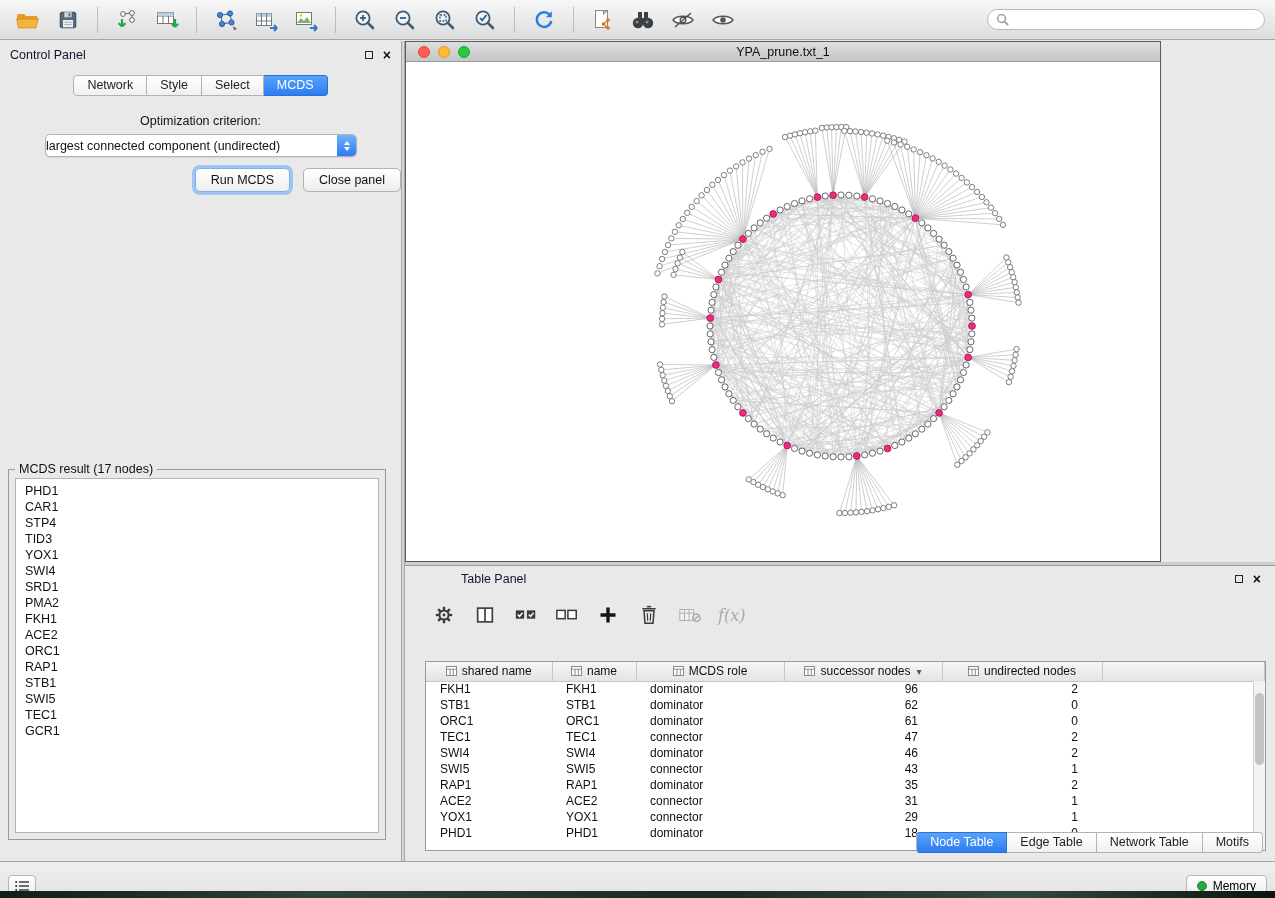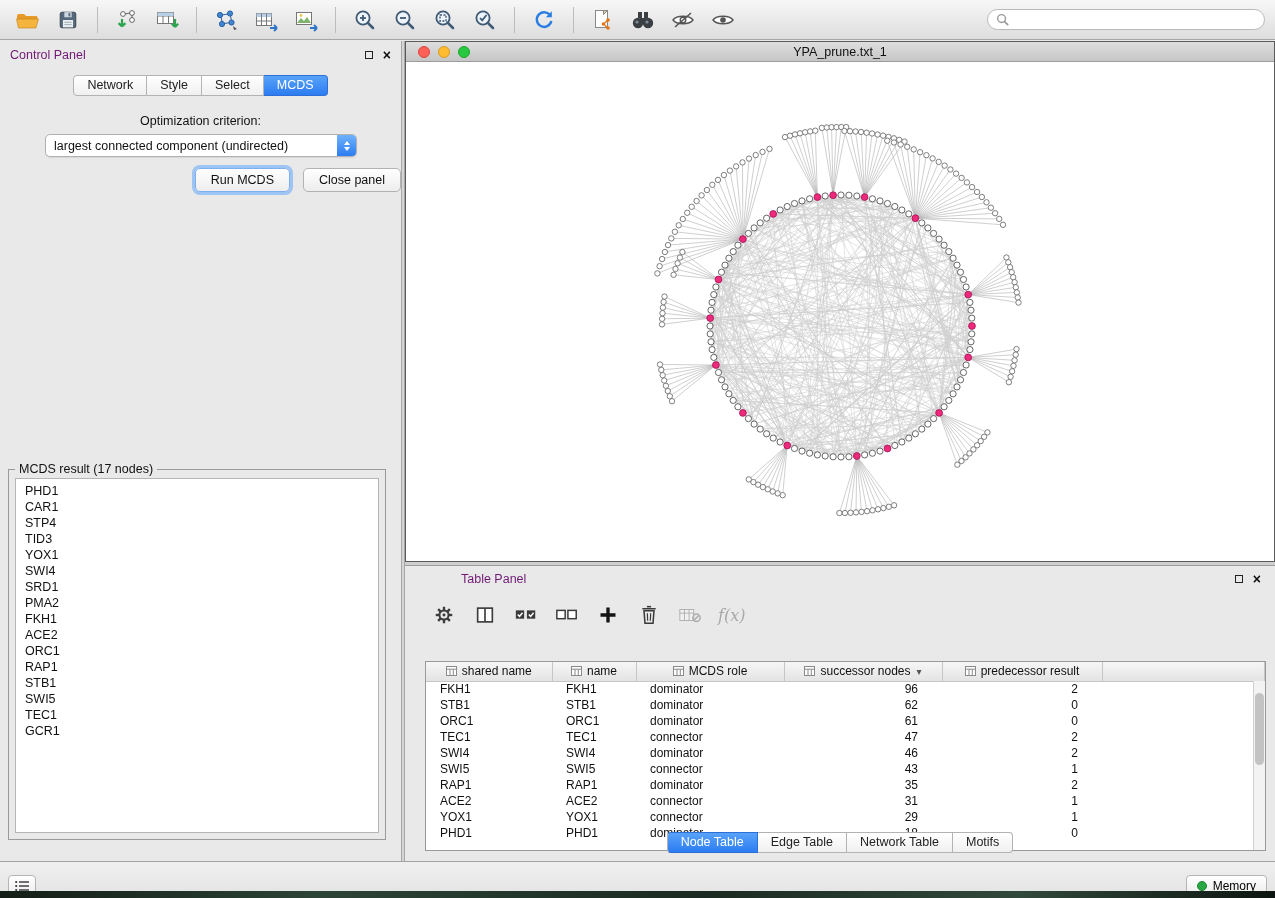--- a/index.html
+++ b/index.html
@@ -12,53 +12,53 @@
     display:flex;align-items:center;padding:0 10px;gap:4px;}
   .tb-btn{width:36px;height:30px;border:none;background:transparent;display:flex;align-items:center;justify-content:center;cursor:default;}
   .tb-sep{width:1px;height:26px;background:#bdbdbd;margin:0 7px;}
   #search-wrap{margin-left:auto;width:278px;height:21px;border:1px solid #b9b9b9;border-radius:11px;
     background:#fff;display:flex;align-items:center;padding:0 8px;gap:5px;}
   #search-input{border:none;outline:none;flex:1;font:12px "Liberation Sans",sans-serif;background:transparent;}
 
   
   #control-panel{position:absolute;left:0;top:41px;width:401px;height:820px;background:#e9e9e9;}
   #cp-header{height:27px;display:flex;align-items:center;padding:0 10px;}
-  .panel-title{font-size:12.5px;color:#701a75;}
+  .panel-title{font-size:12.5px;color:#0f172a;}
   .win-ctl{margin-left:auto;display:flex;gap:10px;align-items:center;}
   .ctl-sq{width:8px;height:8px;border:1.3px solid #222;display:inline-block;}
   .ctl-x{font-size:14px;font-weight:bold;line-height:10px;color:#111;}
   #cp-tabs{position:absolute;top:34px;left:0;right:0;display:flex;justify-content:center;}
   .seg{height:21px;line-height:19px;padding:0 13px;background:linear-gradient(#ffffff,#f0f0f0);
     border:1px solid #b3b3b3;border-left:none;font-size:12.5px;color:#222;cursor:default;}
   .seg:first-child{border-left:1px solid #b3b3b3;border-radius:4px 0 0 4px;}
   .seg:last-child{border-radius:0 4px 4px 0;}
   .seg-sel{background:linear-gradient(#58a3f9,#2d7cf2);color:#fff;border-color:#2d6fd6;}
   #opt-label{position:absolute;top:73px;left:0;right:0;text-align:center;font-size:12.5px;}
   #opt-dropdown{position:absolute;top:93px;left:45px;width:312px;height:23px;background:#fff;
     border:1px solid #b2b2b2;border-radius:5px;display:flex;align-items:center;box-shadow:0 1px 1px rgba(0,0,0,.08);}
-  #opt-dropdown .dd-text{flex:1;padding-left:8px;font-size:12.5px;white-space:nowrap;overflow:hidden;}
+  #opt-dropdown .dd-text{flex:1;font-size:12.5px;white-space:nowrap;overflow:hidden;}
   .dd-stepper{width:19px;align-self:stretch;border-radius:0 4px 4px 0;
     background:linear-gradient(#6fb2fb,#2d7cf2);display:flex;flex-direction:column;align-items:center;justify-content:center;gap:2px;}
   .tri-up{width:0;height:0;border-left:3.5px solid transparent;border-right:3.5px solid transparent;border-bottom:4px solid #fff;}
   .tri-down{width:0;height:0;border-left:3.5px solid transparent;border-right:3.5px solid transparent;border-top:4px solid #fff;}
   #cp-buttons{position:absolute;top:127px;left:0;right:0;display:flex;justify-content:flex-end;gap:13px;}
   .mac-btn{height:24px;padding:0 15px;background:linear-gradient(#ffffff,#ededed);border:1px solid #b2b2b2;
     border-radius:5px;font:12.5px "Liberation Sans",sans-serif;color:#111;cursor:default;}
   .mac-btn.focused{border-color:#7fb0ee;box-shadow:0 0 0 3px rgba(95,165,250,.55);}
   #mcds-fieldset{position:absolute;left:8px;top:421px;width:378px;height:378px;border:1px solid #9a9a9a;}
   #mcds-fieldset legend{font-size:12.5px;padding:0 4px;margin-left:6px;}
   #mcds-list{position:absolute;left:6px;right:6px;top:2px;bottom:6px;background:#fff;border:1px solid #b5b5b5;overflow:hidden;padding:4px 0;}
   .mcds-item{height:16px;line-height:16px;padding-left:9px;font-size:12.5px;}
 
   
   #v-split{position:absolute;left:401px;top:41px;width:4px;height:820px;background:#d4d4d4;border-left:1px solid #a8a8a8;border-right:1px solid #a8a8a8;}
   #h-split{position:absolute;left:405px;top:562px;width:870px;height:3px;background:#cfcfcf;}
 
   
-  #network-window{position:absolute;left:405px;top:41px;width:870px;height:521px;border:1px solid #5a5a5a;background:#fff;}
+  #network-window{position:absolute;left:405px;top:41px;width:756px;height:521px;border:1px solid #5a5a5a;background:#fff;}
   #nw-titlebar{position:relative;height:20px;background:linear-gradient(#dedede,#c6c6c6);border-bottom:1px solid #9c9c9c;
     display:flex;align-items:center;justify-content:center;font-size:12.5px;color:#111;}
   #traffic{position:absolute;left:12px;top:4px;display:flex;gap:8px;}
   .tl{width:12px;height:12px;border-radius:50%;display:inline-block;}
   .tl-red{background:#ff5f57;border:0.5px solid #e0443e;}
   .tl-yellow{background:#febc2e;border:0.5px solid #d89e24;}
   .tl-green{background:#28c840;border:0.5px solid #1da62f;}
   #network-canvas{position:absolute;left:0;top:20px;right:0;bottom:0;background:#fff;}
 
   
@@ -71,21 +71,21 @@
   table{border-collapse:collapse;table-layout:fixed;width:100%;}
   th{height:19px;background:linear-gradient(#f6f6f6,#e3e3e3);border:1px solid #c6c6c6;border-top:none;
     font-weight:normal;font-size:12px;text-align:center;white-space:nowrap;overflow:hidden;padding:0 4px;}
   th:first-child{border-left:none;}
   td{height:16px;font-size:12px;padding:0 0 0 14px;white-space:nowrap;overflow:hidden;}
   td.num{text-align:right;padding:0 24px 0 0;}
   .hdr-ico{margin-right:5px;vertical-align:-1px;}
   .sort-ch{color:#555;margin-left:6px;font-size:10px;}
   #tbl-scroll{position:absolute;right:0;top:19px;bottom:0;width:12px;background:#f3f3f3;border-left:1px solid #d0d0d0;}
   #tbl-thumb{position:absolute;left:1px;top:12px;width:9px;height:72px;background:#c3c3c3;border-radius:5px;}
-  #bottom-tabs{position:absolute;left:0;right:0;bottom:8px;display:flex;justify-content:center;}
+  #bottom-tabs{position:absolute;left:0;right:12px;bottom:8px;display:flex;justify-content:flex-end;}
 
   
   #status-bar{position:absolute;left:0;top:861px;width:1275px;height:48px;
     background:linear-gradient(#efefef,#e0e0e0);border-top:1px solid #a2a2a2;display:flex;align-items:center;padding:0 8px;}
   #list-btn{width:28px;height:21px;border:1px solid #b5b5b5;border-radius:4px;background:linear-gradient(#fff,#ececec);
     display:flex;align-items:center;justify-content:center;}
   #memory-btn{margin-left:auto;height:21px;border:1px solid #b5b5b5;border-radius:4px;background:linear-gradient(#fff,#ececec);
     display:flex;align-items:center;gap:6px;padding:0 10px;font-size:12px;}
   .green-dot{width:10px;height:10px;border-radius:50%;background:#27a845;border:1px solid #1d8536;}
   #wallpaper{position:absolute;left:0;top:891px;width:1275px;height:7px;
@@ -1262,21 +1262,21 @@
                   <rect x="0.5" y="0.5" width="10" height="9" fill="#fff" stroke="#8a8a8a"></rect>
                   <line x1="0.5" y1="3.2" x2="10.5" y2="3.2" stroke="#8a8a8a"></line>
                   <line x1="4" y1="3.2" x2="4" y2="9.5" stroke="#8a8a8a"></line>
                   <line x1="7.3" y1="3.2" x2="7.3" y2="9.5" stroke="#8a8a8a"></line>
                 </svg><span>successor nodes</span><span class="sort-ch">▾</span></th>
               <th style="width: 160px;"><svg class="hdr-ico" width="11" height="10" viewBox="0 0 11 10">
                   <rect x="0.5" y="0.5" width="10" height="9" fill="#fff" stroke="#8a8a8a"></rect>
                   <line x1="0.5" y1="3.2" x2="10.5" y2="3.2" stroke="#8a8a8a"></line>
                   <line x1="4" y1="3.2" x2="4" y2="9.5" stroke="#8a8a8a"></line>
                   <line x1="7.3" y1="3.2" x2="7.3" y2="9.5" stroke="#8a8a8a"></line>
-                </svg><span>predecessor result</span></th>
+                </svg><span>undirected nodes</span></th>
               <th></th>
             </tr>
           </thead>
         <tbody id="node-table-body">
             <tr>
               <td>FKH1</td>
               <td>FKH1</td>
               <td>dominator</td>
               <td class="num">96</td>
               <td class="num">2</td>

